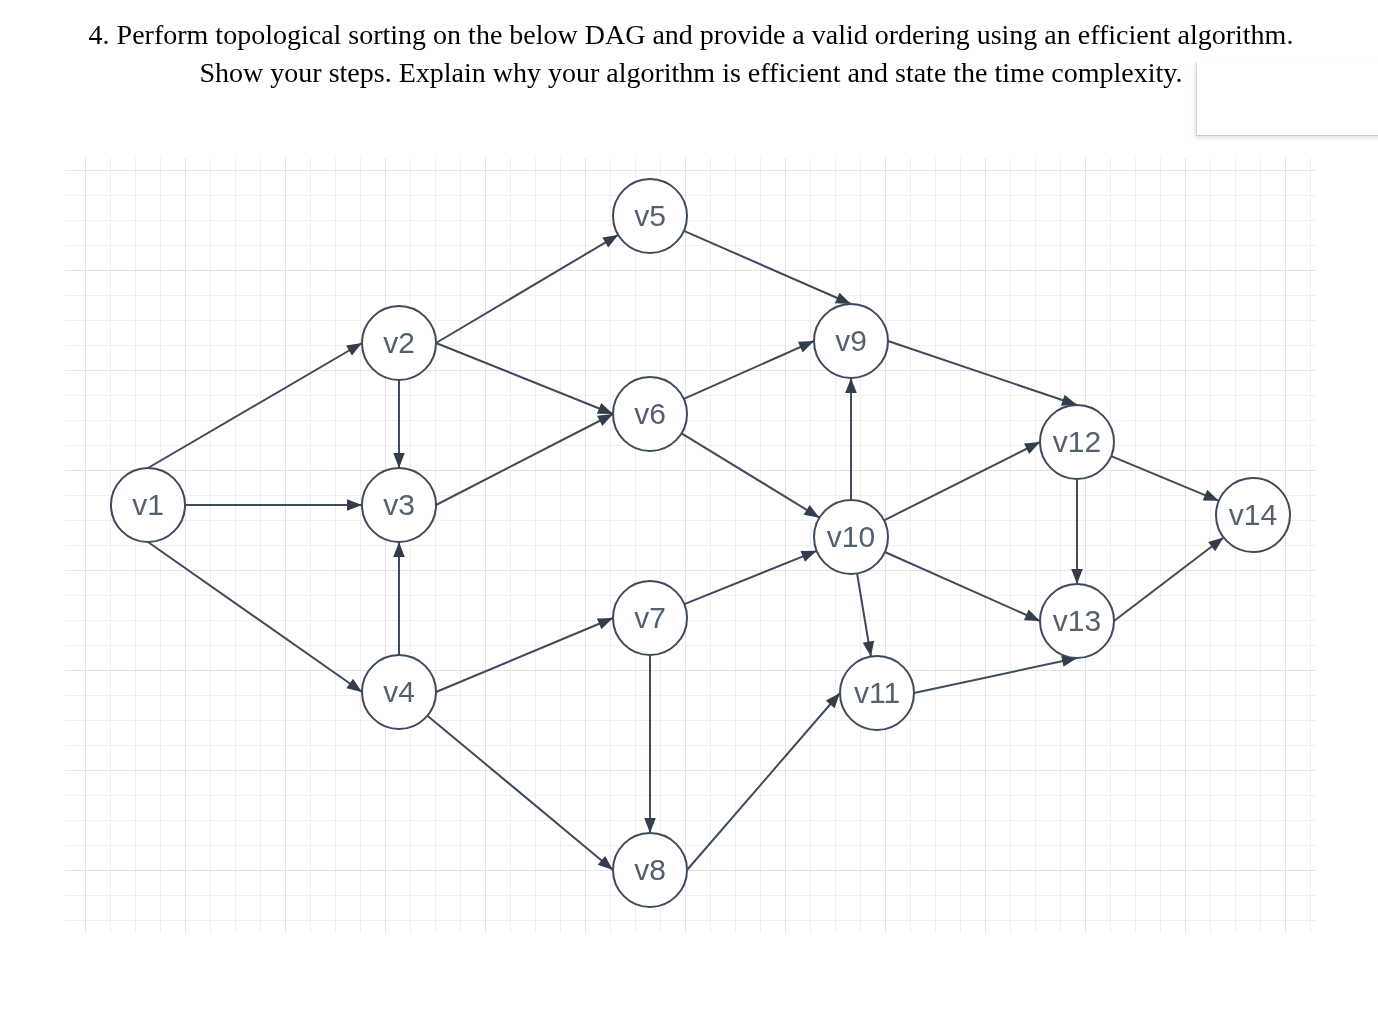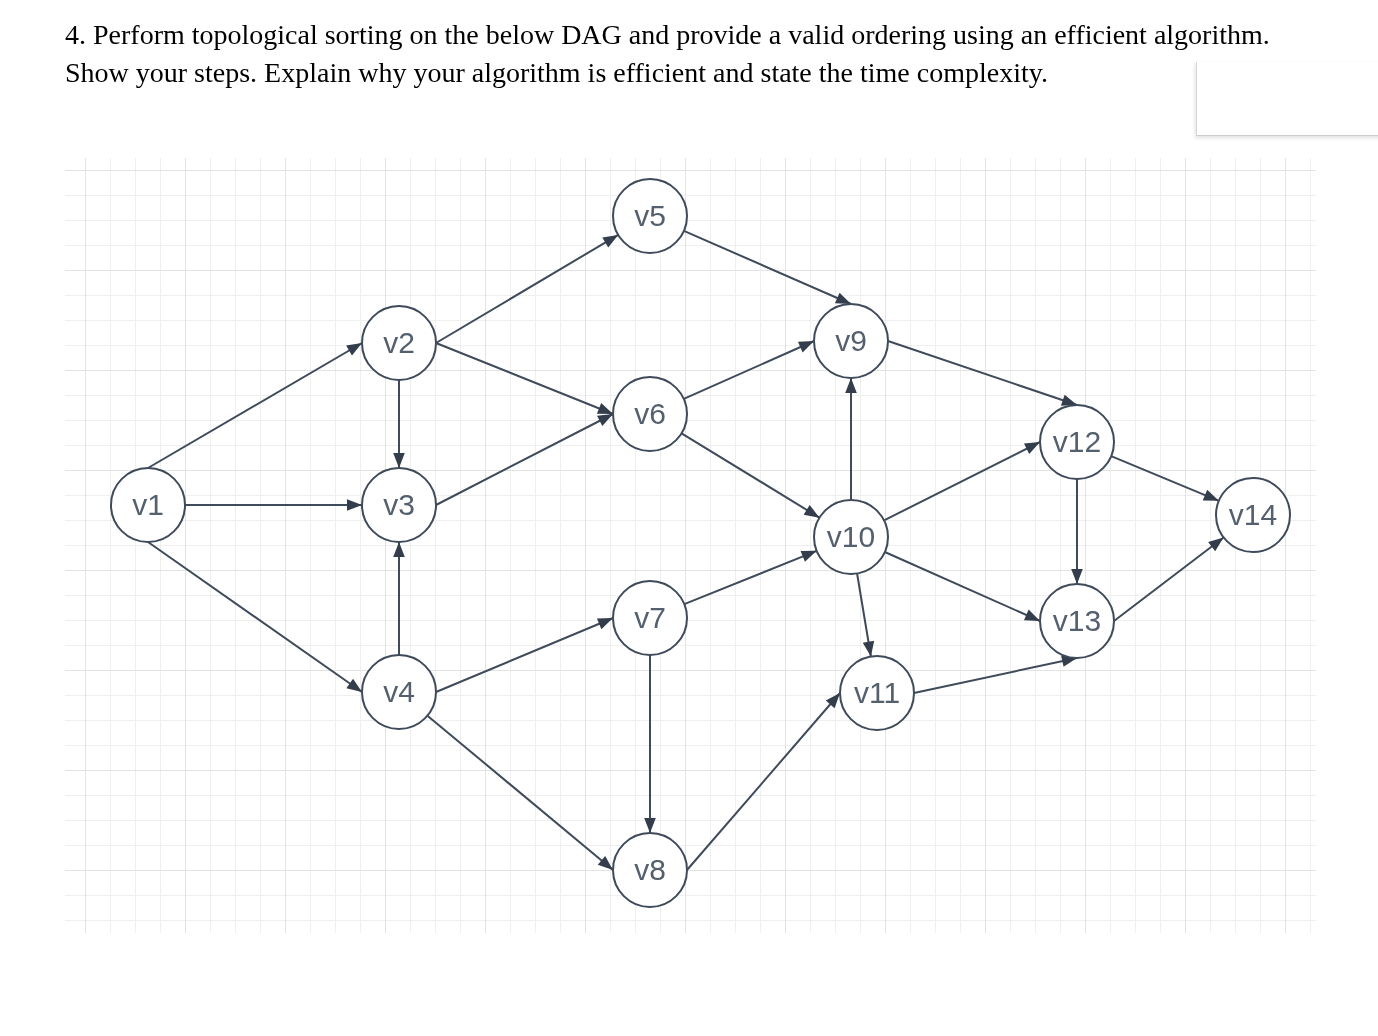--- a/index.html
+++ b/index.html
@@ -17,20 +17,21 @@
   .question {
     position: absolute;
     left: 65px;
     top: 16px;
     width: 1252px;
     font-family: "Liberation Serif", "DejaVu Serif", serif;
     font-size: 28px;
     line-height: 38px;
     color: #000000;
     letter-spacing: 0;
+    text-align: center;
   }
   
   .grid-canvas {
     position: absolute;
     left: 65px;
     top: 158px;
     width: 1251px;
     height: 775px;
     background-color: #ffffff;
     background-image:

